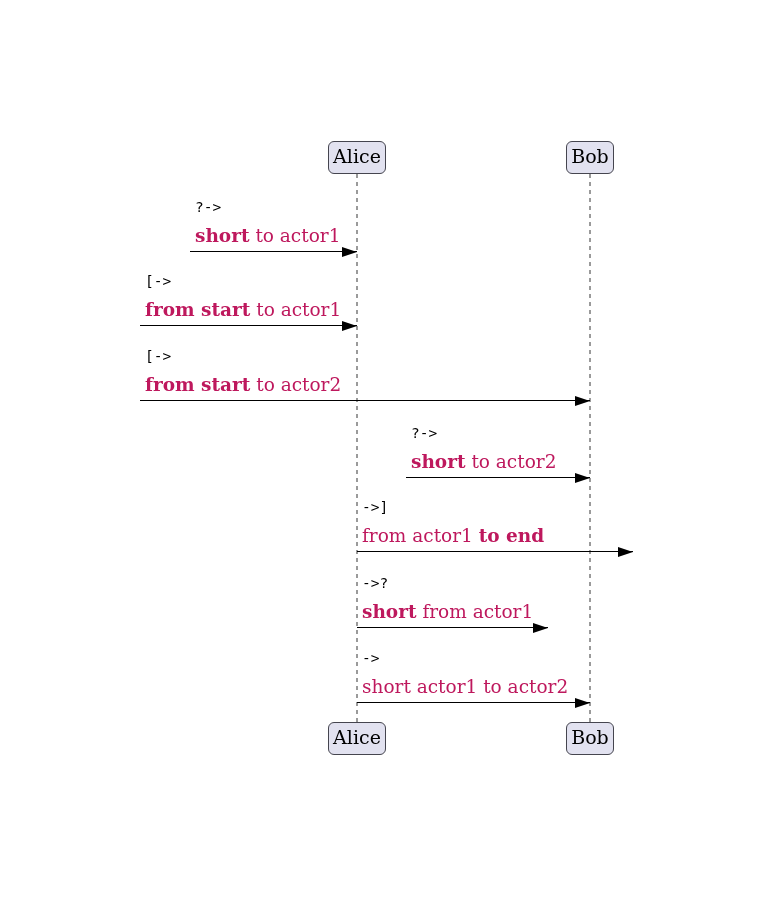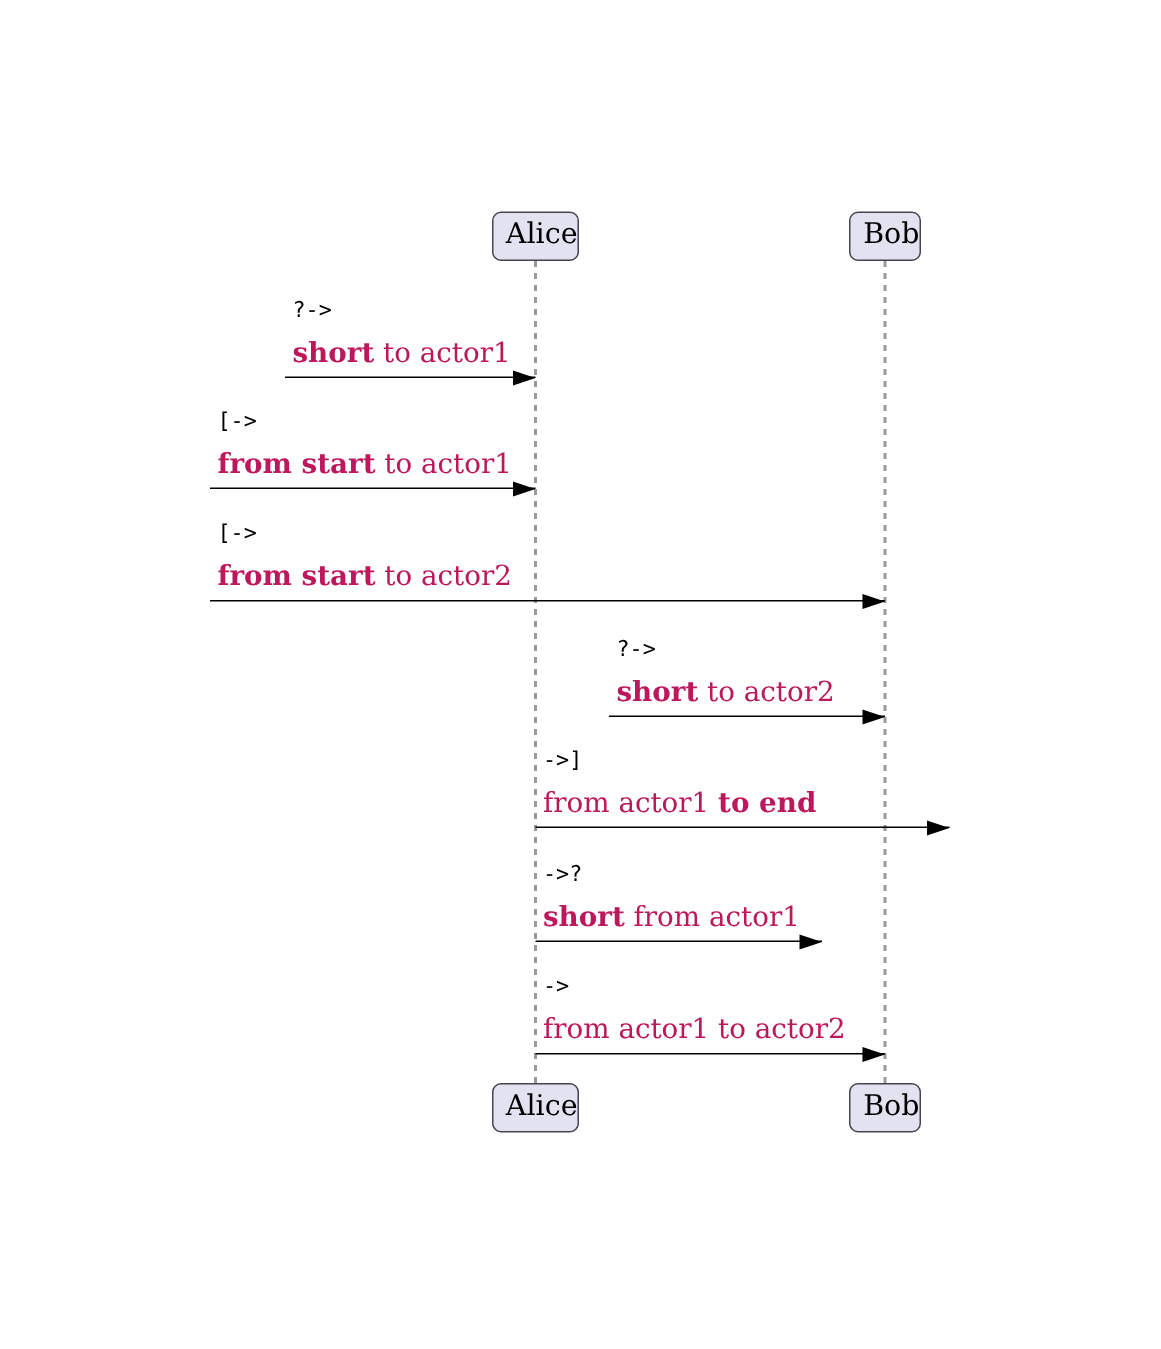--- a/index.html
+++ b/index.html
@@ -24,21 +24,21 @@
       transparent 4px, transparent 8px
     );
   }
   .actor {
     position: absolute;
     box-sizing: border-box;
     height: 33px;
     background: #e2e2f0;
     border: 1.4px solid #45454f;
     border-radius: 6px;
-    text-align: right;
+    text-align: center;
     font-family: "DejaVu Serif", serif;
     font-size: 19px;
     line-height: 29px;
     color: #000000;
   }
   .message {
     position: absolute;
   }
   .msg-code {
     position: absolute;
@@ -132,21 +132,21 @@
   <div class="message" style="left:357px; top:575px; width:191px;">
     <div class="msg-code">-&gt;?</div>
     <div class="msg-desc"><span class="bold">short</span><span class="normal"> from actor1</span></div>
     <div class="arrow" style="width:191px;">
         <i class="head"></i>
       </div>
   </div>
 
   <div class="message" style="left:357px; top:650px; width:233px;">
     <div class="msg-code">-&gt;</div>
-    <div class="msg-desc"><span class="normal">from actor1 to actor2</span><span></span></div>
+    <div class="msg-desc"><span class="normal">short actor1 to actor2</span><span></span></div>
     <div class="arrow" style="width:233px;">
         <i class="head"></i>
       </div>
   </div>
 
   <div class="actor" style="left:328px; top:722px; width:58px;">Alice</div>
   <div class="actor" style="left:566px; top:722px; width:48px;">Bob</div>
 
 </div>
 

